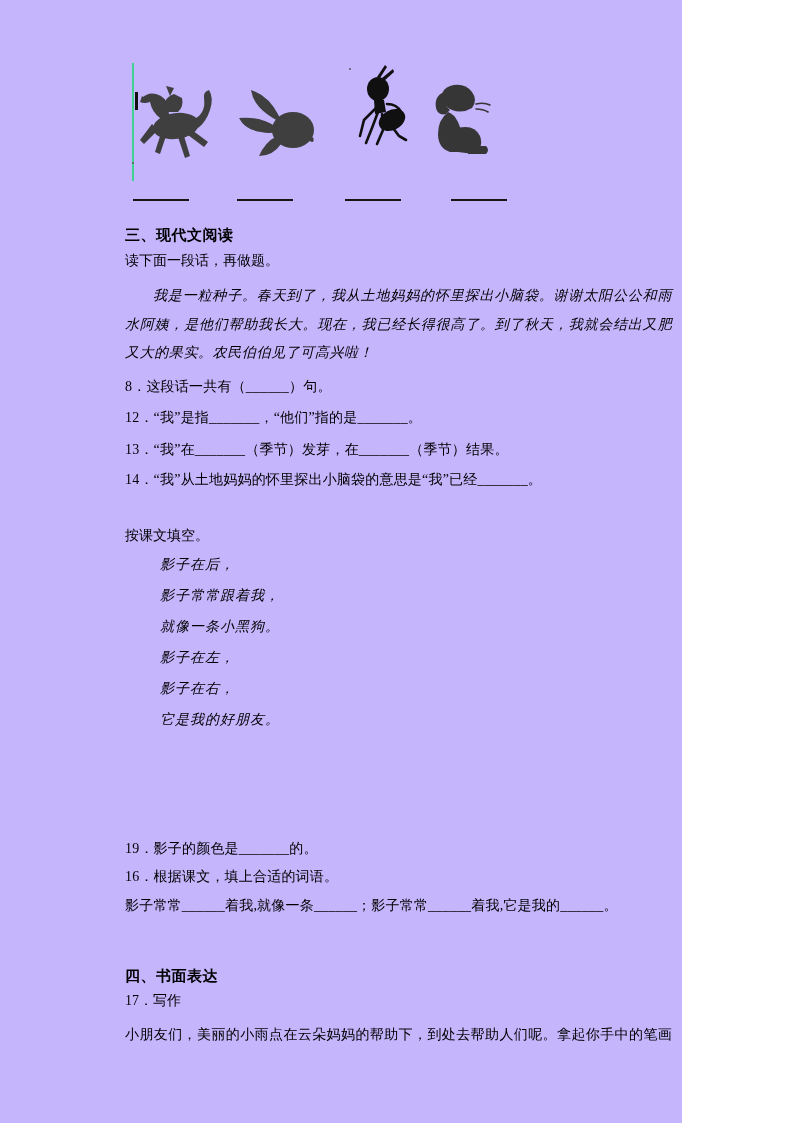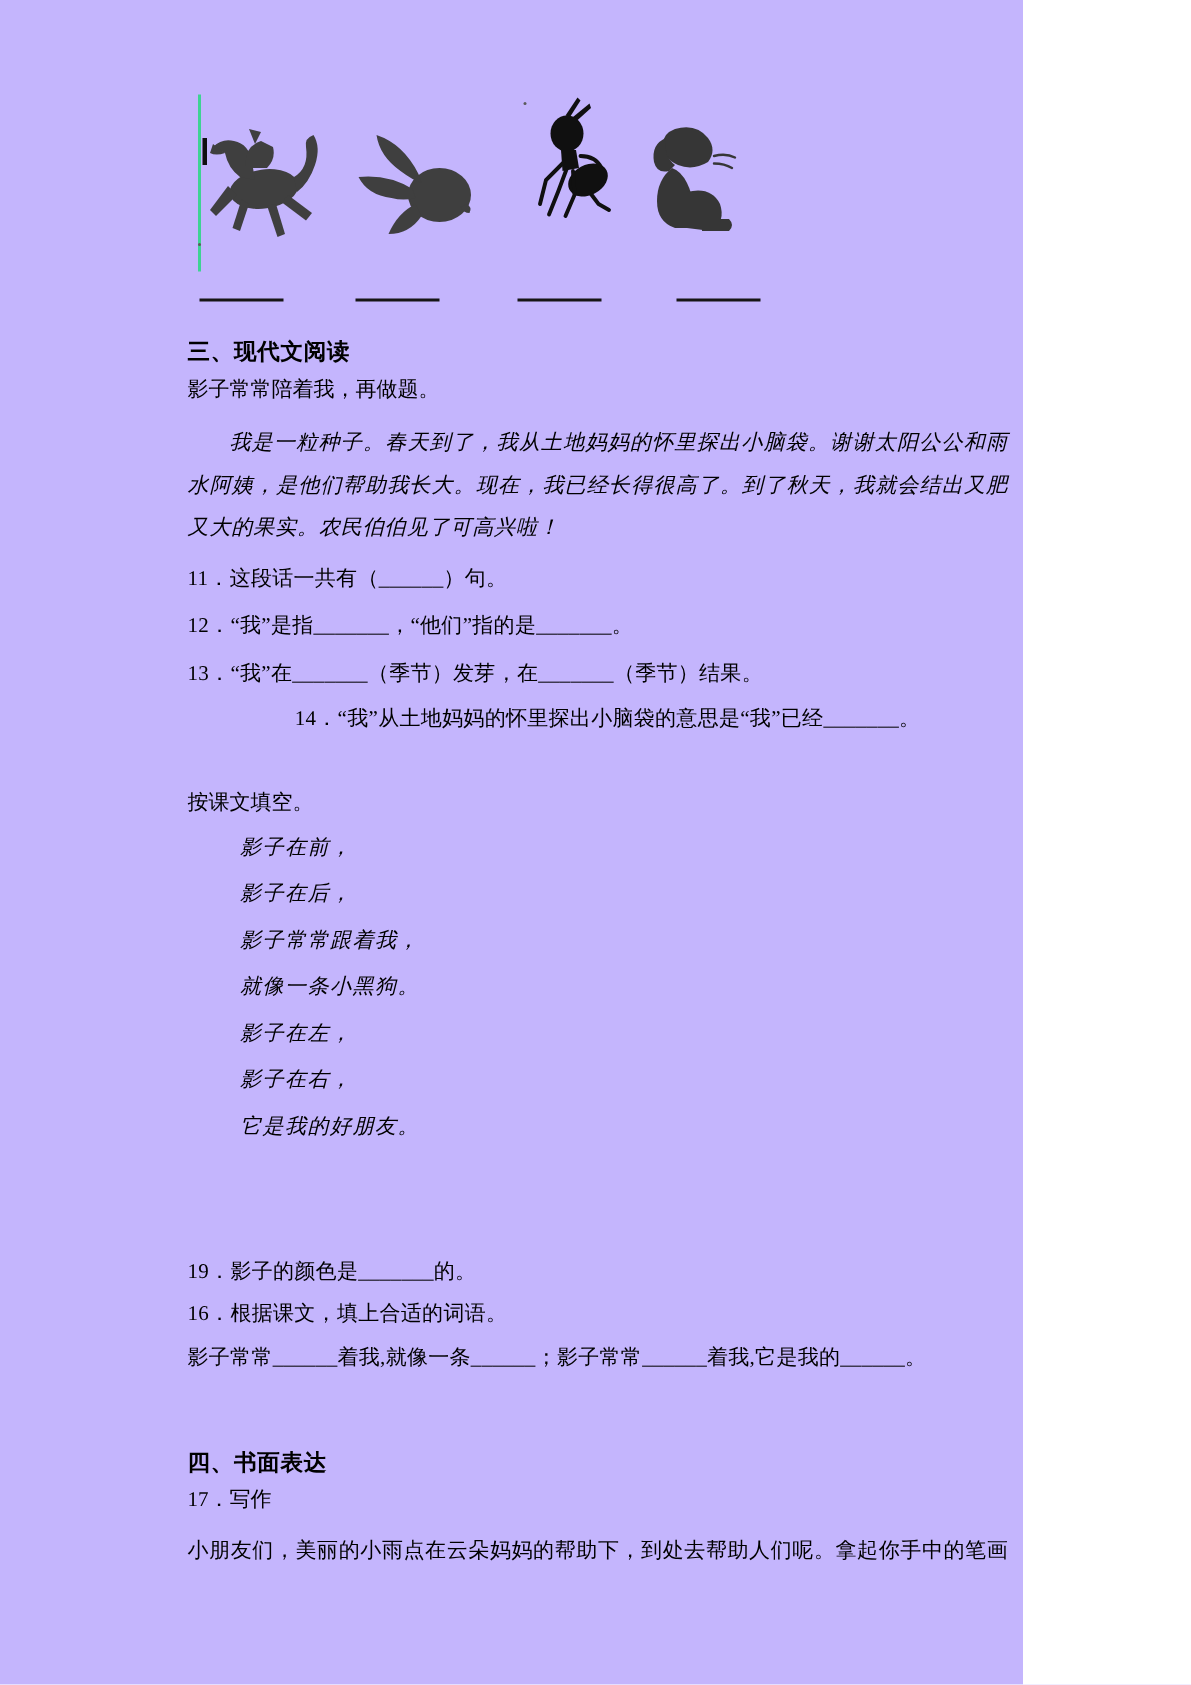--- a/index.html
+++ b/index.html
@@ -118,33 +118,32 @@
     </svg>
   </div>
 
   <div class="blank-rule" style="left:133px; top:199px; width:56px;"></div>
   <div class="blank-rule" style="left:237px; top:199px; width:56px;"></div>
   <div class="blank-rule" style="left:345px; top:199px; width:56px;"></div>
   <div class="blank-rule" style="left:451px; top:199px; width:56px;"></div>
 
   <div class="abs heading" style="left:125px; top:225px;">三、现代文阅读</div>
 
-  <div class="abs t" style="left:125px; top:251px;">影子常常陪着我，再做题。</div>
+  <div class="abs t" style="left:125px; top:251px;">读下面一段话，再做题。</div>
 
   <div class="abs passage script" style="top:282px;">我是一粒种子。春天到了，我从土地妈妈的怀里探出小脑袋。谢谢太阳公公和雨水阿姨，是他们帮助我长大。现在，我已经长得很高了。到了秋天，我就会结出又肥又大的果实。农民伯伯见了可高兴啦！</div>
 
-  <div class="abs t qline" style="top:377px;">11．这段话一共有（______）句。</div>
+  <div class="abs t qline" style="top:377px;">8．这段话一共有（______）句。</div>
   <div class="abs t qline" style="top:408px;">12．“我”是指_______，“他们”指的是_______。</div>
   <div class="abs t qline" style="top:440px;">13．“我”在_______（季节）发芽，在_______（季节）结果。</div>
-  <div class="abs t qline" style="top:470px;text-align:center;">14．“我”从土地妈妈的怀里探出小脑袋的意思是“我”已经_______。</div>
+  <div class="abs t qline" style="top:470px;">14．“我”从土地妈妈的怀里探出小脑袋的意思是“我”已经_______。</div>
 
   <div class="abs t" style="left:125px; top:526px;">按课文填空。</div>
 
   <div class="abs script" style="left:160px; top:556px;">
-    <div class="poem-line">影子在前，</div>
     <div class="poem-line">影子在后，</div>
     <div class="poem-line">影子常常跟着我，</div>
     <div class="poem-line">就像一条小黑狗。</div>
     <div class="poem-line">影子在左，</div>
     <div class="poem-line">影子在右，</div>
     <div class="poem-line">它是我的好朋友。</div>
   </div>
 
   <div class="abs t qline" style="top:839px;">19．影子的颜色是_______的。</div>
   <div class="abs t qline" style="top:867px;">16．根据课文，填上合适的词语。</div>

